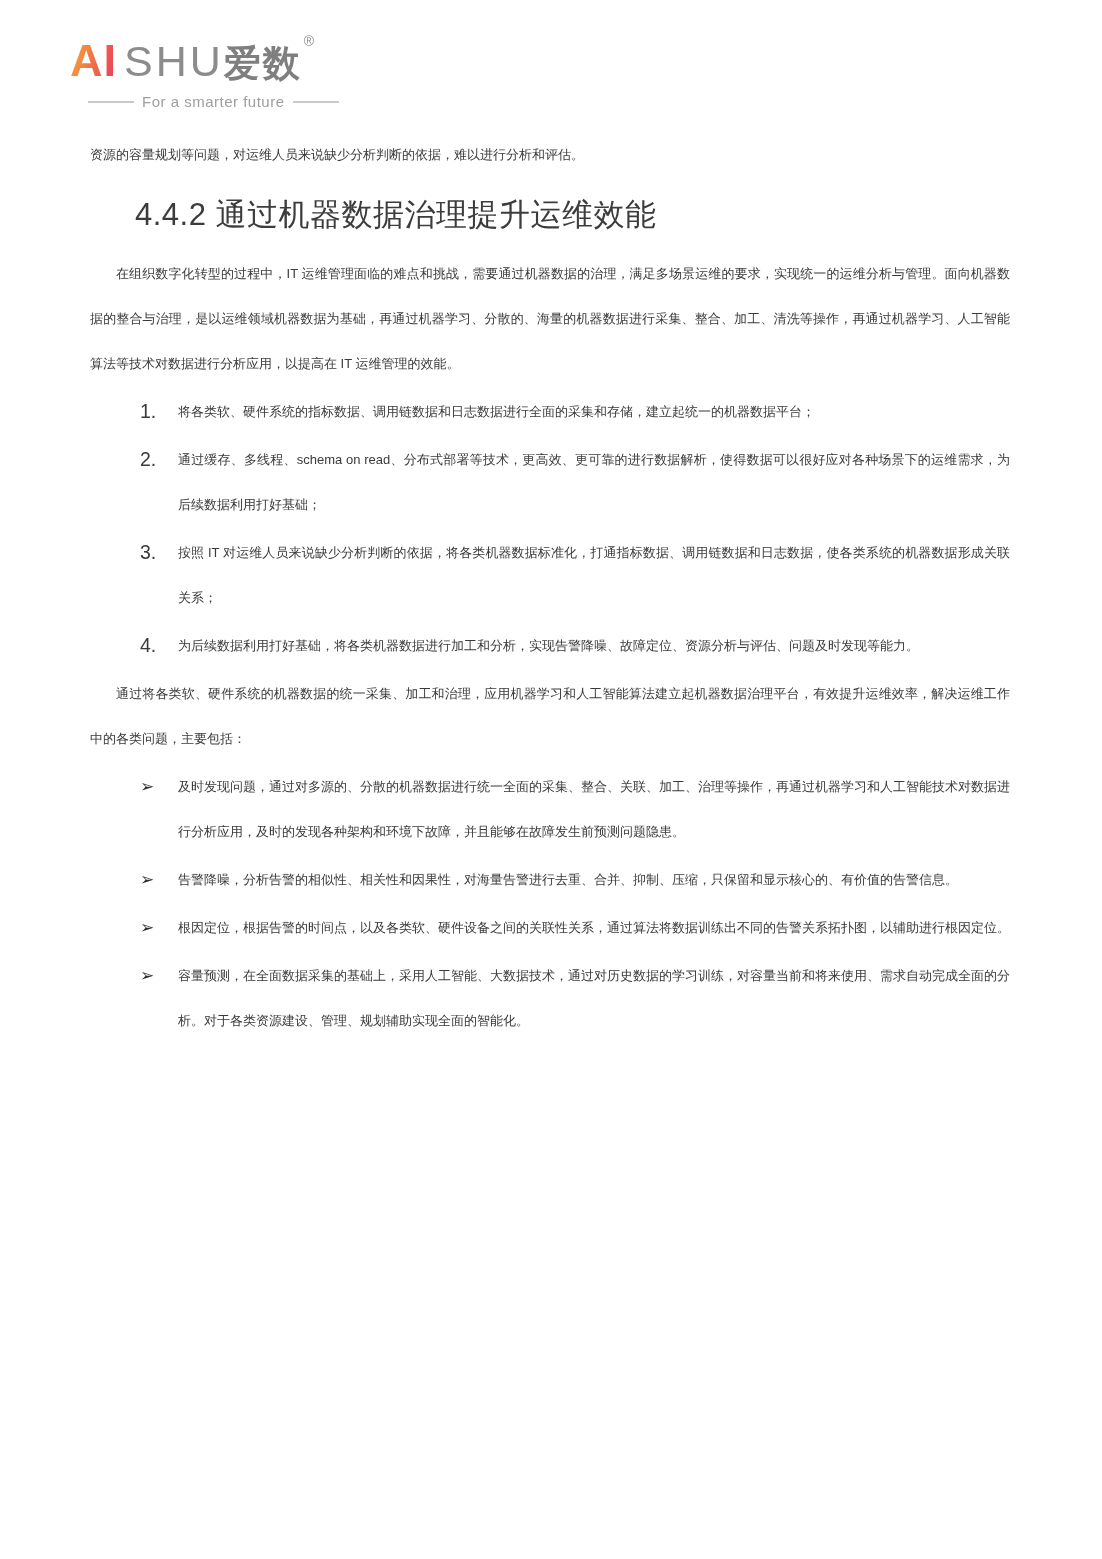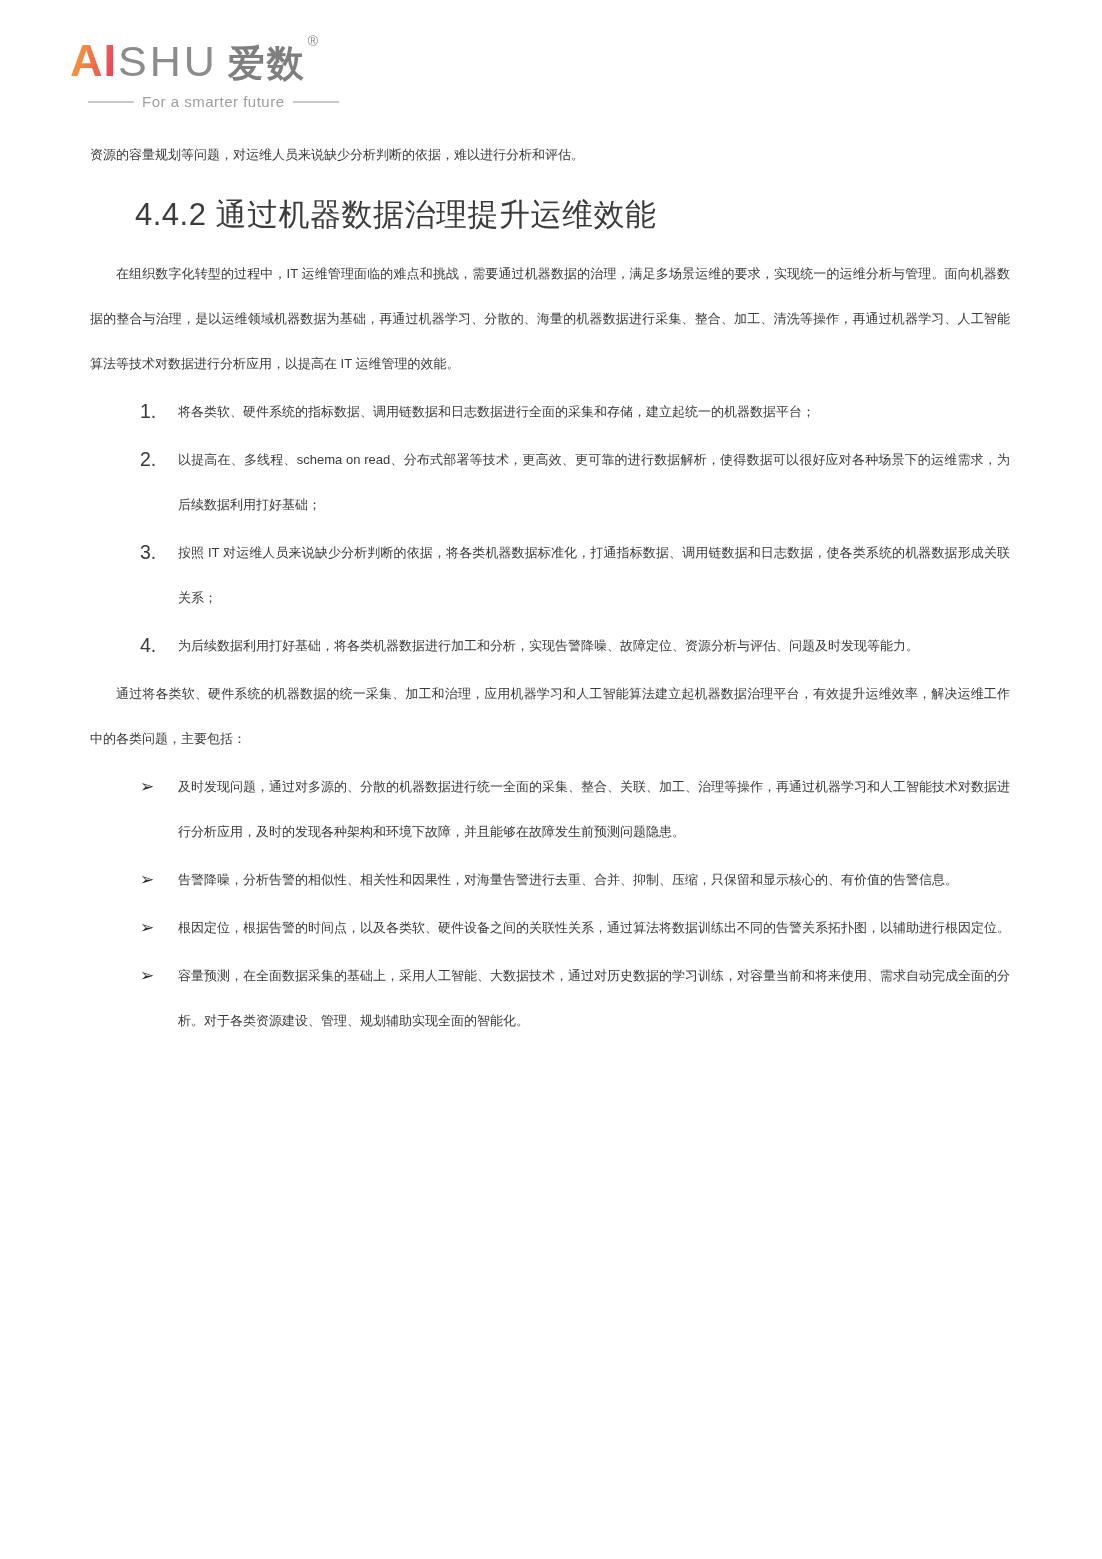--- a/index.html
+++ b/index.html
@@ -20,22 +20,22 @@
   .logo-line { display: flex; align-items: baseline; line-height: 1; }
   .logo-ai {
     font-size: 45px;
     font-weight: 700;
     letter-spacing: 1px;
     background: linear-gradient(105deg, #f6a13b 10%, #ee6a4a 55%, #e9445c 90%);
     -webkit-background-clip: text;
     background-clip: text;
     color: transparent;
   }
-  .logo-shu { font-size: 43px; font-weight: 400; color: #8c8c8c; letter-spacing: 3px; margin-left: 1px; }
-  .logo-cn { font-size: 37px; font-weight: 700; color: #7f7f7f; margin-left: 10px; letter-spacing: 2px; }
+  .logo-shu { font-size: 43px; font-weight: 400; color: #8c8c8c; letter-spacing: 3px; margin-left: 7px; }
+  .logo-cn { font-size: 37px; font-weight: 700; color: #7f7f7f; letter-spacing: 2px; }
   .logo-reg { font-size: 14px; color: #8c8c8c; align-self: flex-start; margin-left: 2px; margin-top: -4px; }
   .tagline-row { display: flex; align-items: center; margin: 10px 0 0 18px; }
   .tagline-dash { width: 46px; height: 0; border-top: 2px solid #c9c9c9; }
   .tagline-text { font-size: 15px; color: #9e9e9e; margin: 0 8px; letter-spacing: 0.5px; white-space: nowrap; }
 
   
   .content { padding: 22px 92px 0 90px; }
   .body-text { font-size: 13px; line-height: 45px; text-align: justify; color: #3a3a3a; }
   .para-indent { text-indent: 2em; }
   .section-heading {
@@ -91,21 +91,21 @@
     <h2 class="section-heading">4.4.2 通过机器数据治理提升运维效能</h2>
 
     <p class="body-text para-indent">在组织数字化转型的过程中，IT 运维管理面临的难点和挑战，需要通过机器数据的治理，满足多场景运维的要求，实现统一的运维分析与管理。面向机器数据的整合与治理，是以运维领域机器数据为基础，再通过机器学习、分散的、海量的机器数据进行采集、整合、加工、清洗等操作，再通过机器学习、人工智能算法等技术对数据进行分析应用，以提高在 IT 运维管理的效能。</p>
 
     <div class="list-row">
       <span class="list-num">1.</span>
       <span class="list-body body-text">将各类软、硬件系统的指标数据、调用链数据和日志数据进行全面的采集和存储，建立起统一的机器数据平台；</span>
     </div>
     <div class="list-row">
       <span class="list-num">2.</span>
-      <span class="list-body body-text">以提高在、多线程、schema on read、分布式部署等技术，更高效、更可靠的进行数据解析，使得数据可以很好应对各种场景下的运维需求，为后续数据利用打好基础；</span>
+      <span class="list-body body-text">通过缓存、多线程、schema on read、分布式部署等技术，更高效、更可靠的进行数据解析，使得数据可以很好应对各种场景下的运维需求，为后续数据利用打好基础；</span>
     </div>
     <div class="list-row">
       <span class="list-num">3.</span>
       <span class="list-body body-text">按照 IT 对运维人员来说缺少分析判断的依据，将各类机器数据标准化，打通指标数据、调用链数据和日志数据，使各类系统的机器数据形成关联关系；</span>
     </div>
     <div class="list-row">
       <span class="list-num">4.</span>
       <span class="list-body body-text">为后续数据利用打好基础，将各类机器数据进行加工和分析，实现告警降噪、故障定位、资源分析与评估、问题及时发现等能力。</span>
     </div>
 

